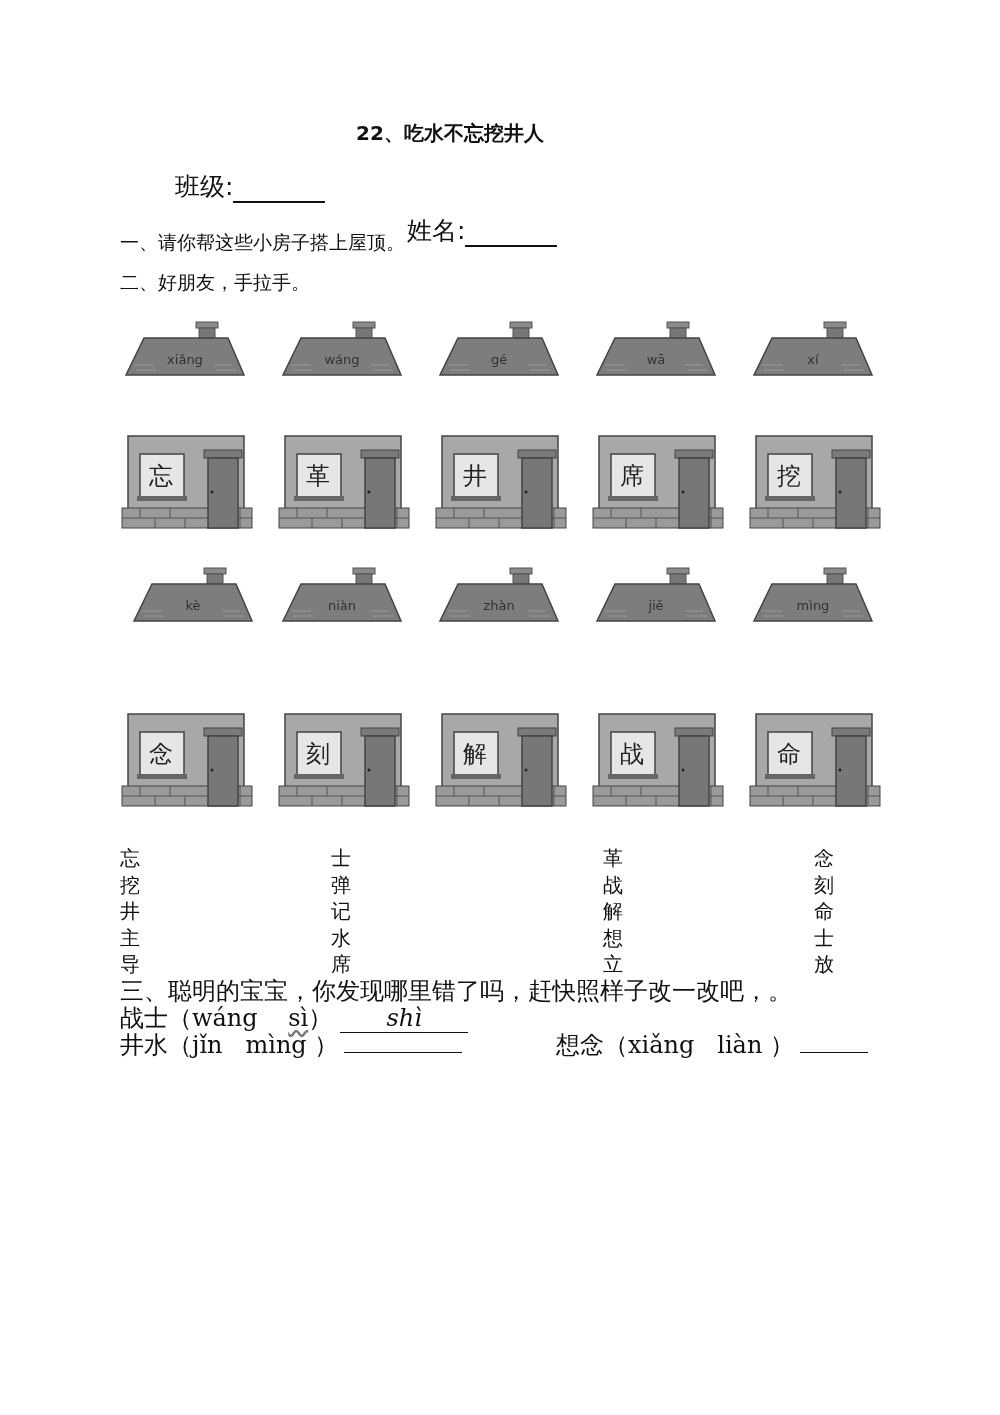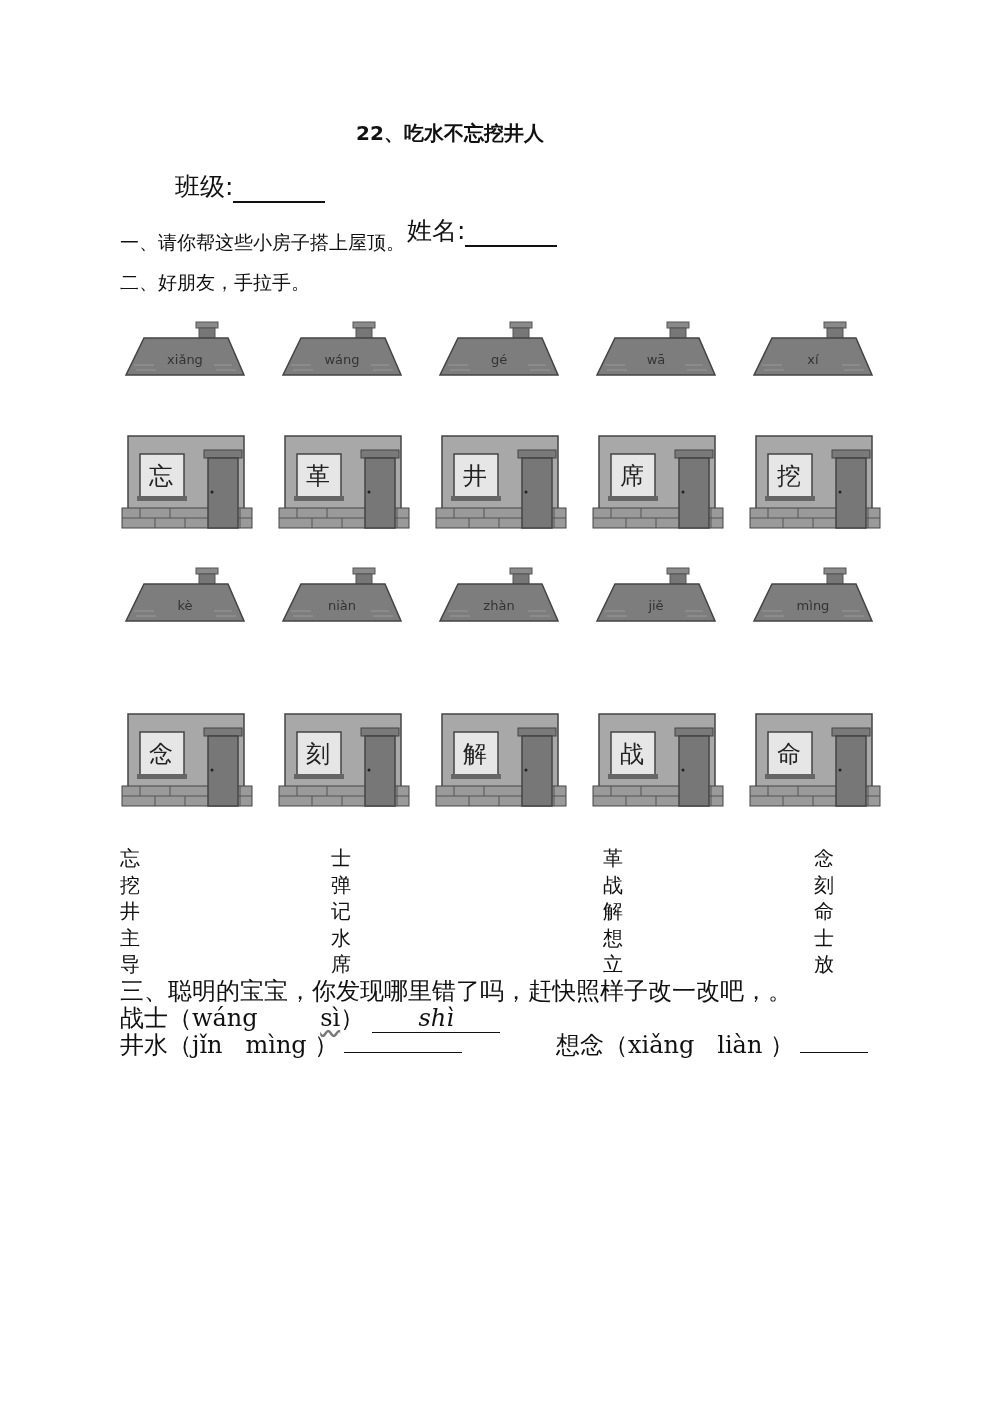--- a/index.html
+++ b/index.html
@@ -13,21 +13,21 @@
   .roof { position:absolute; width:122px; height:60px; }
   .roof svg, .house svg { display:block; }
   .roof .py { position:absolute; left:0; width:122px; top:32px; text-align:center;
               font-family:"DejaVu Sans", sans-serif; font-size:13px; color:#333; }
   .house { position:absolute; width:134px; height:96px; }
   .house .ch { position:absolute; left:20px; top:22px; width:42px; height:40px;
                text-align:center; line-height:40px; font-size:24px; color:#222; }
   .col { position:absolute; top:845px; font-size:20px; line-height:26.5px; }
   .line { position:absolute; left:120px; font-size:24px; white-space:pre; }
   .uline { display:inline-block; border-bottom:1.5px solid #111; text-align:center;font-style:italic; }
-  .wavy { text-decoration:underline wavy #777; text-underline-offset:4px;margin-left:32px; }
+  .wavy { text-decoration:underline wavy #777; text-underline-offset:4px; }
 </style>
 </head>
 <body>
 
 <div class="title">22、吃水不忘挖井人</div>
 
 <div class="info" style="left:175px;">
   <span>班级:</span><span class="blank"></span>
 </div>
 <div class="info" style="left:407px;margin-top:44px;">
@@ -205,21 +205,21 @@
           <line x1="120" y1="74" x2="120" y2="94"></line>
         </g>
         <rect x="84" y="16" width="38" height="8" fill="#7a7a7a" stroke="#444"></rect>
         <rect x="88" y="24" width="30" height="70" fill="#777" stroke="#444" stroke-width="1.5"></rect>
         <circle cx="92" cy="58" r="1.5" fill="#222"></circle>
       </svg>
       <div class="ch">挖</div>
     </div>
   </div>
 <div id="roofs2">
-    <div class="roof" style="left: 124px; top: 566px;">
+    <div class="roof" style="left: 132px; top: 566px;">
       <svg width="122" height="60" viewBox="0 0 122 60">
         <rect x="72" y="2" width="22" height="6" fill="#8a8a8a" stroke="#555"></rect>
         <rect x="75" y="8" width="16" height="12" fill="#777" stroke="#555"></rect>
         <polygon points="20,18 104,18 120,55 2,55" fill="#7d7d7d" stroke="#444" stroke-width="1.5"></polygon>
         <g stroke="#999" stroke-width="1">
           <line x1="10" y1="45" x2="30" y2="45"></line>
           <line x1="12" y1="50" x2="32" y2="50"></line>
           <line x1="90" y1="45" x2="108" y2="45"></line>
           <line x1="92" y1="50" x2="112" y2="50"></line>
         </g>

